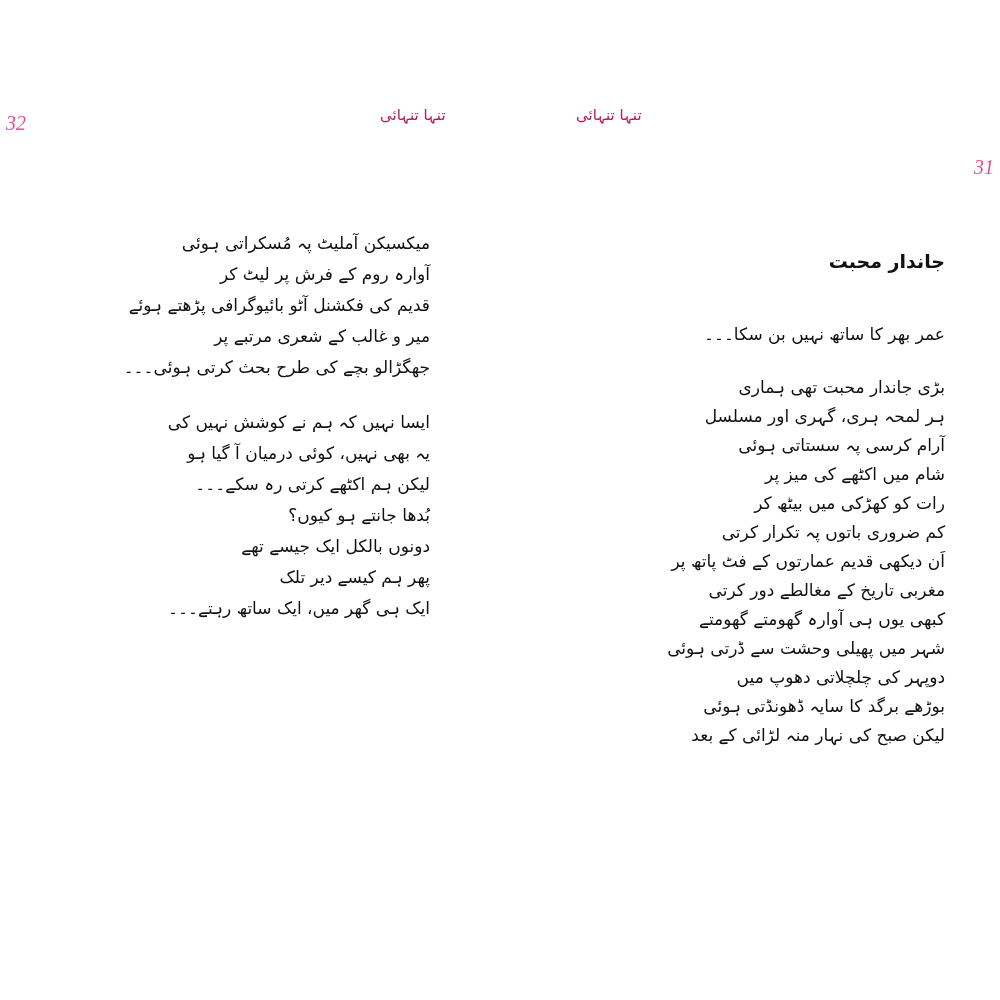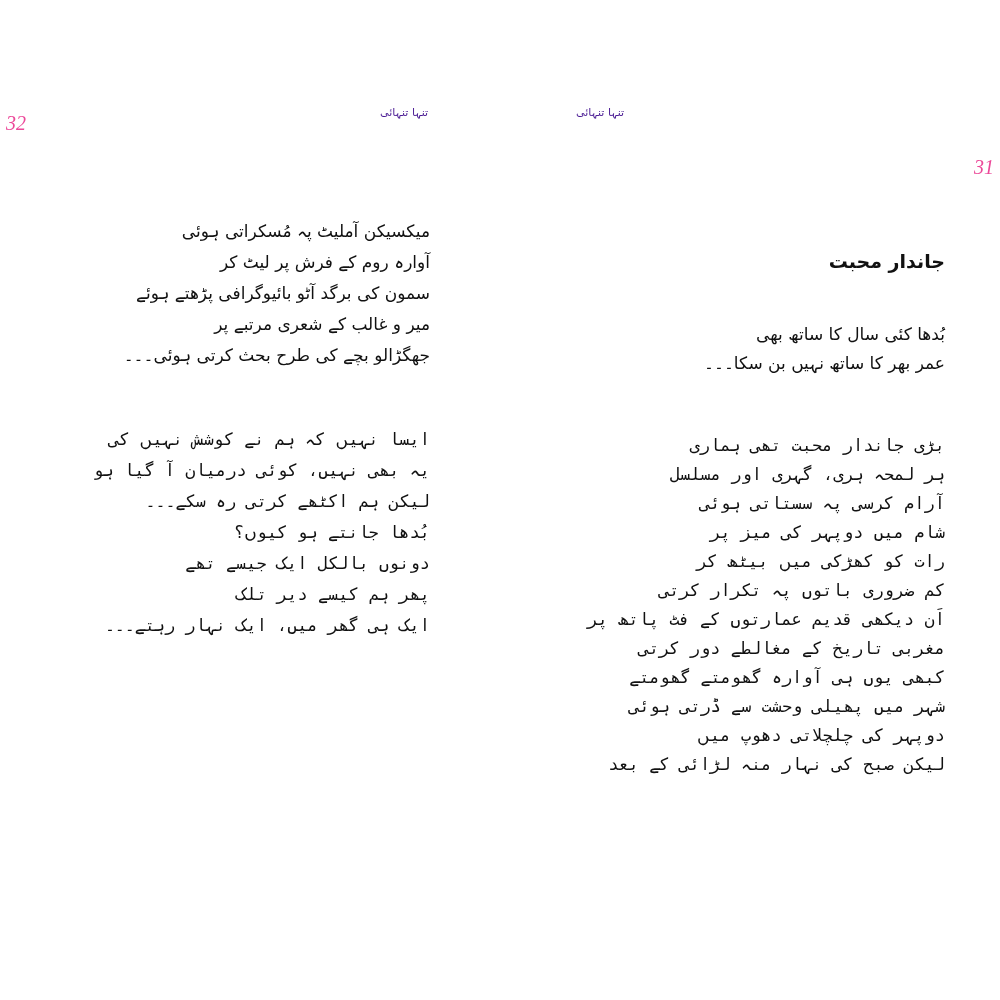--- a/index.html
+++ b/index.html
@@ -2,72 +2,72 @@
 <html><head>
 <meta charset="utf-8">
 <style>
   html, body { margin: 0; padding: 0; background: #ffffff; }
   body { width: 1000px; height: 1000px; position: relative; overflow: hidden;
          font-family: "DejaVu Sans", sans-serif; color: #111; }
   .pagenum { position: absolute; top: 112px; font-family: "Liberation Serif", serif;
              font-style: italic; font-size: 20px; color: #ec4899; }
   .pn-left { left: 6px; }
   .pn-right { right: 6px; margin-top: 44px; }
-  .runhead { position: absolute; top: 106px; font-size: 11px; direction: rtl; color: #4c1d95; }
+  .runhead { position: absolute; top: 106px; font-size: 15px; direction: rtl; color: #be185d; }
   .rh-left { left: 380px; }
   .rh-right { left: 576px; }
   .page { position: absolute; direction: rtl; text-align: right; }
-  .page-left { left: 130px; top: 216px; width: 300px; }
+  .page-left { left: 130px; top: 228px; width: 300px; }
   .page-right { left: 600px; top: 236px; width: 345px; }
   .poem-title { font-size: 19px; font-weight: bold; margin: 14px 0 48px 0; }
   .stanza { margin: 0; padding: 0; list-style: none; }
-  .stanza + .stanza { margin-top: 54px; font-family: Liberation Mono, monospace; }
+  .stanza + .stanza { margin-top: 24px; }
   .line { font-size: 17px; line-height: 29px; white-space: nowrap; }
   .page-left .line { line-height: 31px; }
 </style>
 </head>
 <body>
 
 <div class="pagenum pn-left">32</div>
 <div class="runhead rh-left">تنہا تنہائی</div>
 <div class="runhead rh-right">تنہا تنہائی</div>
 <div class="pagenum pn-right">31</div>
 
 <div class="page page-right">
   <div class="poem-title">جاندار محبت</div>
   <ul class="stanza">
-    <li class="line">بُدھا کئی سال کا ساتھ بھی</li>
     <li class="line">عمر بھر کا ساتھ نہیں بن سکا۔۔۔</li>
   </ul>
   <ul class="stanza">
     <li class="line">بڑی جاندار محبت تھی ہماری</li>
     <li class="line">ہر لمحہ ہری، گہری اور مسلسل</li>
     <li class="line">آرام کرسی پہ سستاتی ہوئی</li>
-    <li class="line">شام میں دوپہر کی میز پر</li>
+    <li class="line">شام میں اکٹھے کی میز پر</li>
     <li class="line">رات کو کھڑکی میں بیٹھ کر</li>
     <li class="line">کم ضروری باتوں پہ تکرار کرتی</li>
     <li class="line">اَن دیکھی قدیم عمارتوں کے فٹ پاتھ پر</li>
     <li class="line">مغربی تاریخ کے مغالطے دور کرتی</li>
     <li class="line">کبھی یوں ہی آوارہ گھومتے گھومتے</li>
     <li class="line">شہر میں پھیلی وحشت سے ڈرتی ہوئی</li>
     <li class="line">دوپہر کی چلچلاتی دھوپ میں</li>
+    <li class="line">بوڑھے برگد کا سایہ ڈھونڈتی ہوئی</li>
     <li class="line">لیکن صبح کی نہار منہ لڑائی کے بعد</li>
   </ul>
 </div>
 
 <div class="page page-left">
   <ul class="stanza">
     <li class="line">میکسیکن آملیٹ پہ مُسکراتی ہوئی</li>
     <li class="line">آوارہ روم کے فرش پر لیٹ کر</li>
-    <li class="line">سمون کی برگد آٹو بائیوگرافی پڑھتے ہوئے</li>
+    <li class="line">قدیم کی فکشنل آٹو بائیوگرافی پڑھتے ہوئے</li>
     <li class="line">میر و غالب کے شعری مرتبے پر</li>
     <li class="line">جھگڑالو بچے کی طرح بحث کرتی ہوئی۔۔۔</li>
   </ul>
   <ul class="stanza">
     <li class="line">ایسا نہیں کہ ہم نے کوشش نہیں کی</li>
     <li class="line">یہ بھی نہیں، کوئی درمیان آ گیا ہو</li>
     <li class="line">لیکن ہم اکٹھے کرتی رہ سکے۔۔۔</li>
     <li class="line">بُدھا جانتے ہو کیوں؟</li>
     <li class="line">دونوں بالکل ایک جیسے تھے</li>
     <li class="line">پھر ہم کیسے دیر تلک</li>
-    <li class="line">ایک ہی گھر میں، ایک نہار رہتے۔۔۔</li>
+    <li class="line">ایک ہی گھر میں، ایک ساتھ رہتے۔۔۔</li>
   </ul>
 </div>
 
 </body></html>

